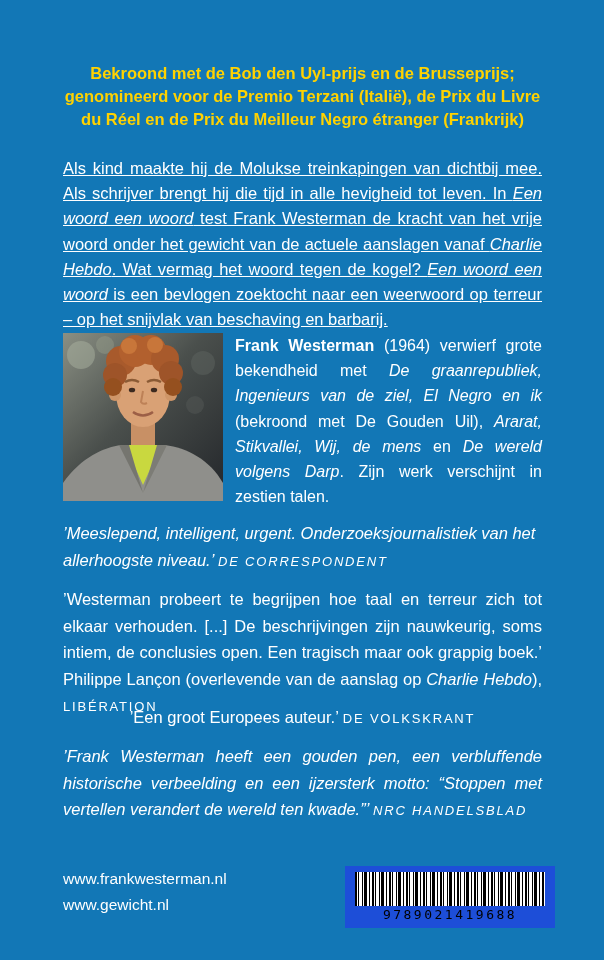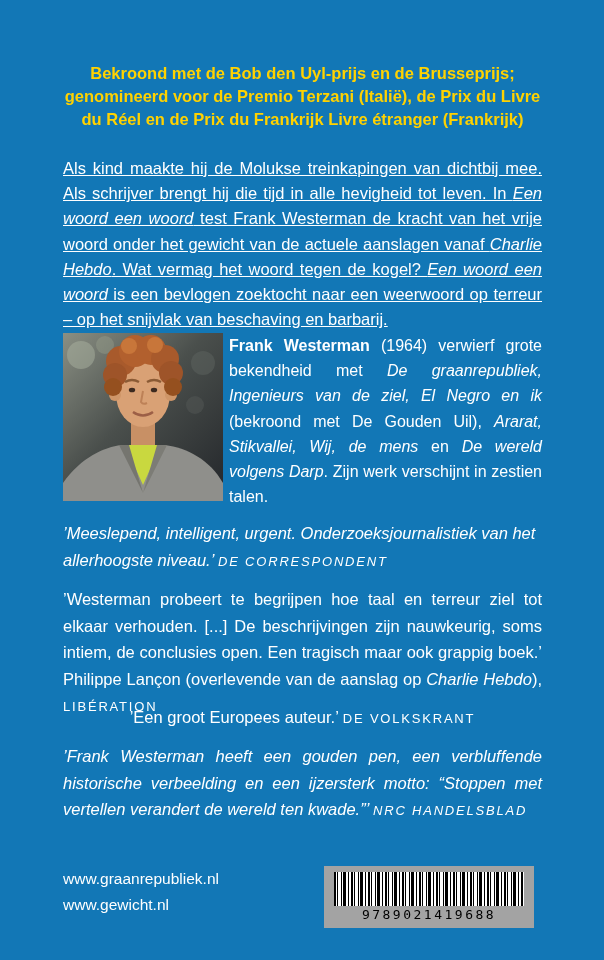--- a/index.html
+++ b/index.html
@@ -22,43 +22,43 @@
     line-height: 23px;
     text-align: center;
   }
   .synopsis {
     top: 156px;
     font-size: 16.5px;
     line-height: 25.2px;
     text-align: justify;
     text-decoration: underline;
   }
-  .author-row { top: 333px; display: flex; gap: 6px; }
+  .author-row { top: 333px; display: flex; gap: 12px; }
   .photo { flex: 0 0 160px; width: 160px; height: 168px; }
   .photo svg { display: block; }
   .bio {
     flex: 1;
     font-size: 16px;
     line-height: 25.2px;
     text-align: justify;
   }
   .quote { font-size: 16.5px; line-height: 26.5px; text-align: justify; }
   .q1 { top: 520px; text-align: left; font-style: italic; }
   .q2 { top: 586px; }
   .q3 { top: 704px; text-align: center; }
   .q4 { top: 743px; font-style: italic; }
   .it { font-style: italic; }
   .bd { font-weight: 700; }
   .caps { font-size: 13px; letter-spacing: 1.8px; }
   .urls { top: 866px; font-size: 15.5px; line-height: 26px; }
   .barcode {
     position: absolute;
-    left: 324px; top: 866px;
+    left: 345px; top: 866px;
     width: 210px; height: 62px;
-    background: #a3a3a3;
+    background: #1d4ed8;
     color: #000000;
   }
   .bars {
     height: 34px;
     margin: 6px 10px 1px;
     background: repeating-linear-gradient(90deg,
       #000 0px, #000 2px, #fff 2px, #fff 3px,
       #000 3px, #000 4px, #fff 4px, #fff 7px,
       #000 7px, #000 8px, #fff 8px, #fff 9px,
       #000 9px, #000 12px, #fff 12px, #fff 14px,
@@ -69,21 +69,21 @@
     font-size: 13px;
     letter-spacing: 2.5px;
     text-align: center;
   }
 </style>
 </head>
 <body>
 
 <div class="cover">
 
-  <p class="abs awards">Bekroond met de Bob den Uyl-prijs en de Brusseprijs; genomineerd voor de Premio Terzani (Italië), de Prix du Livre du Réel en de Prix du Frankrijk Livre étranger (Frankrijk)</p>
+  <p class="abs awards">Bekroond met de Bob den Uyl-prijs en de Brusseprijs; genomineerd voor de Premio Terzani (Italië), de Prix du Livre du Réel en de Prix du Meilleur Negro étranger (Frankrijk)</p>
 
   <p class="abs synopsis"><span>Als kind maakte hij de Molukse treinkapingen van dichtbij mee. Als schrijver brengt hij die tijd in alle hevigheid tot leven. In </span><span class="it">Een woord een woord</span><span> test Frank Westerman de kracht van het vrije woord onder het gewicht van de actuele aanslagen vanaf </span><span class="it">Charlie Hebdo</span><span>. Wat vermag het woord tegen de kogel? </span><span class="it">Een woord een woord</span><span> is een bevlogen zoektocht naar een weerwoord op terreur – op het snijvlak van beschaving en barbarij.</span></p>
 
   <div class="abs author-row">
     <div class="photo">
       <svg viewBox="0 0 160 168" width="160" height="168">
         <defs>
           <linearGradient id="bgG" x1="0" y1="0" x2="1" y2="1">
             <stop offset="0" stop-color="#8a8f83"></stop>
             <stop offset="0.45" stop-color="#4a4f4c"></stop>
@@ -119,28 +119,28 @@
         <ellipse cx="91" cy="57" rx="3.2" ry="2.3" fill="#3c2a20"></ellipse>
         <path d="M80,58 L78,69 Q80,72 84,70" stroke="#bd8157" stroke-width="2" fill="none"></path>
         <path d="M70,79 Q80,86 90,79" stroke="#9c5f46" stroke-width="2.5" fill="none"></path>
       </svg>
     </div>
     <p class="bio"><span class="bd">Frank Westerman</span><span> (1964) verwierf grote bekendheid met </span><span class="it">De graanrepubliek, Ingenieurs van de ziel, El Negro en ik</span><span> (bekroond met De Gouden Uil), </span><span class="it">Ararat, Stikvallei, Wij, de mens</span><span> en </span><span class="it">De wereld volgens Darp</span><span>. Zijn werk verschijnt in zestien talen.</span></p>
   </div>
 
   <p class="abs quote q1"><span>’Meeslepend, intelligent, urgent. Onderzoeksjournalistiek van het allerhoogste niveau.’ </span><span class="caps">DE CORRESPONDENT</span></p>
 
-  <p class="abs quote q2"><span>’Westerman probeert te begrijpen hoe taal en terreur ziel tot elkaar verhouden. [...] De beschrijvingen zijn nauwkeurig, soms intiem, de conclusies open. Een tragisch maar ook grappig boek.’ Philippe Lançon (overlevende van de aanslag op </span><span class="it">Charlie Hebdo</span><span>), </span><span class="caps">LIBÉRATION</span></p>
+  <p class="abs quote q2"><span>’Westerman probeert te begrijpen hoe taal en terreur zich tot elkaar verhouden. [...] De beschrijvingen zijn nauwkeurig, soms intiem, de conclusies open. Een tragisch maar ook grappig boek.’ Philippe Lançon (overlevende van de aanslag op </span><span class="it">Charlie Hebdo</span><span>), </span><span class="caps">LIBÉRATION</span></p>
 
   <p class="abs quote q3"><span>’Een groot Europees auteur.’ </span><span class="caps">DE VOLKSKRANT</span></p>
 
   <p class="abs quote q4"><span>’Frank Westerman heeft een gouden pen, een verbluffende historische verbeelding en een ijzersterk motto: “Stoppen met vertellen verandert de wereld ten kwade.”’ </span><span class="caps">NRC HANDELSBLAD</span></p>
 
   <div class="abs urls">
-    <div>www.graanrepubliek.nl</div>
+    <div>www.frankwesterman.nl</div>
     <div>www.gewicht.nl</div>
   </div>
 
   <div class="barcode">
     <div class="bars"></div>
     <div class="bcnum">9789021419688</div>
   </div>
 
 </div>
 

